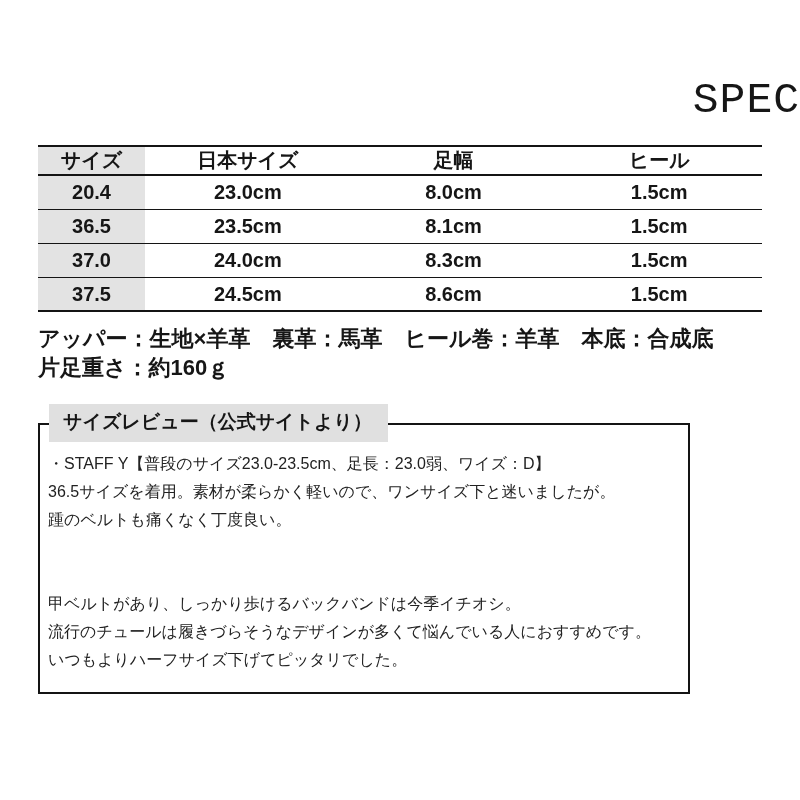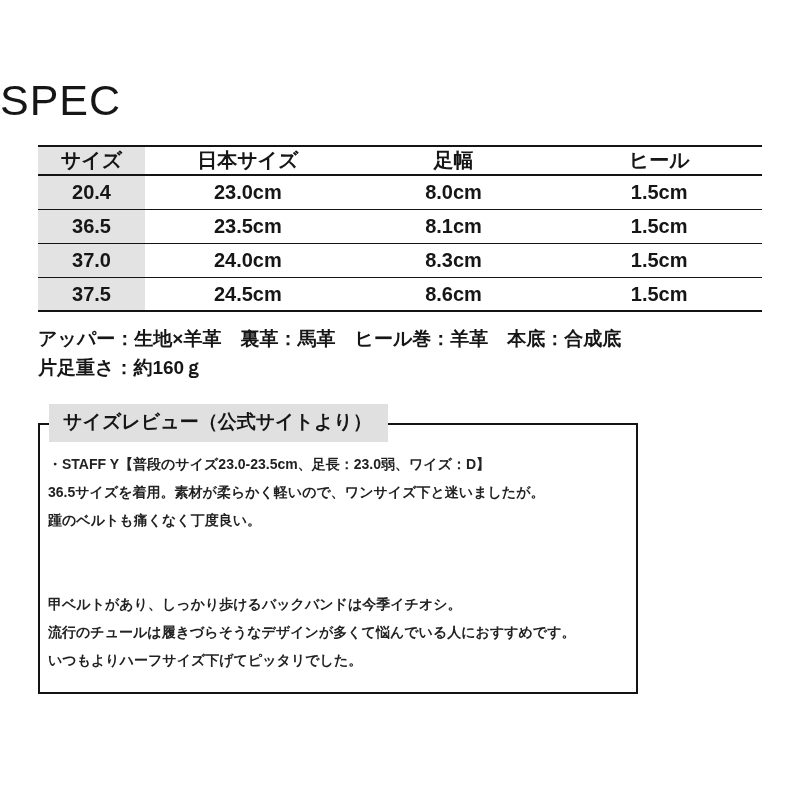--- a/index.html
+++ b/index.html
@@ -8,22 +8,22 @@
     background: #ffffff;
     color: #161616;
     font-family: "Liberation Sans", "DejaVu Sans", sans-serif;
     overflow: hidden;
   }
   .page { width: 800px; height: 800px; position: relative; }
 
   
   .page-title {
     margin-top: 76px;
-    text-align: left;
-    font-family: Liberation Sans, sans-serif;
+    text-align: right;
+    font-family: Liberation Mono, monospace;
     font-size: 43px;
     font-weight: 400;
     letter-spacing: 1px;
     line-height: 1.15;
     color: #161616;
   }
 
   
   .spec-table {
     width: 724px;
@@ -45,50 +45,50 @@
   }
   .spec-table thead th { height: 20px; }
   .spec-table tbody tr { border-bottom: 1.5px solid #141414; }
   .spec-table tbody tr:last-child { border-bottom: 2px solid #141414; }
   .spec-table tbody td { height: 34px; }
   .spec-table .size-col { background: #e3e3e3; }
 
   
   .materials {
     margin: 12px 38px 0 38px;
-    font-size: 19px;
+    font-size: 22px;
     font-weight: 700;
     line-height: 29px;
     color: #161616;
   }
 
   
   .review-box {
     position: relative;
     margin: 41px 38px 0 38px;
-    width: 600px;
+    width: 652px;
     border: 2.5px solid #141414;
     padding: 25px 10px 18px 8px;
     background: #ffffff;
   }
   .review-label {
     position: absolute;
     top: -21px;
     left: 9px;
     background: #e0e0e0;
     padding: 5px 16px 6px 14px;
     font-size: 19px;
     font-weight: 700;
     line-height: 1.4;
     color: #161616;
     white-space: nowrap;
   }
   .review-text p {
-    font-size: 14px;
-    font-weight: 700;
+    font-size: 16px;
+    font-weight: 400;
     line-height: 28px;
     color: #222222;
   }
   .review-text p + p { margin-top: 28px; }
 </style>
 </head>
 <body>
 
 <div class="page">
 

